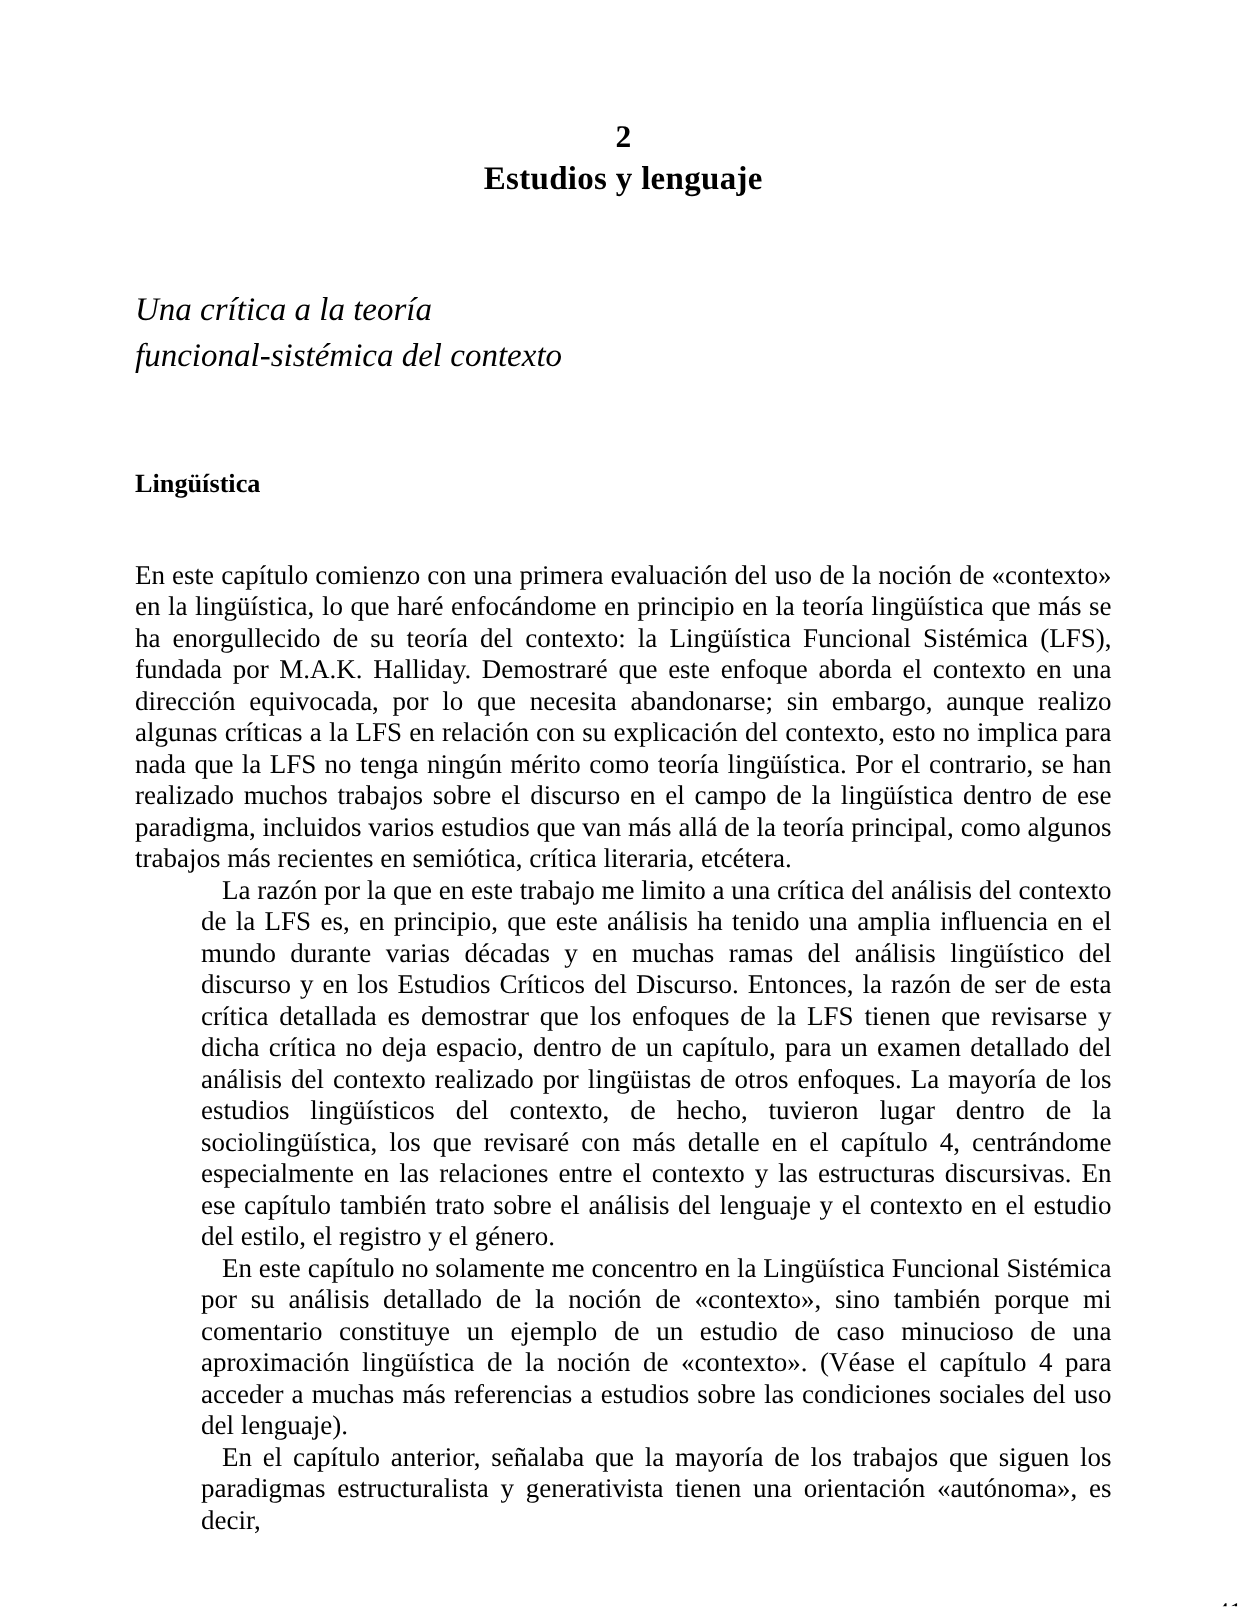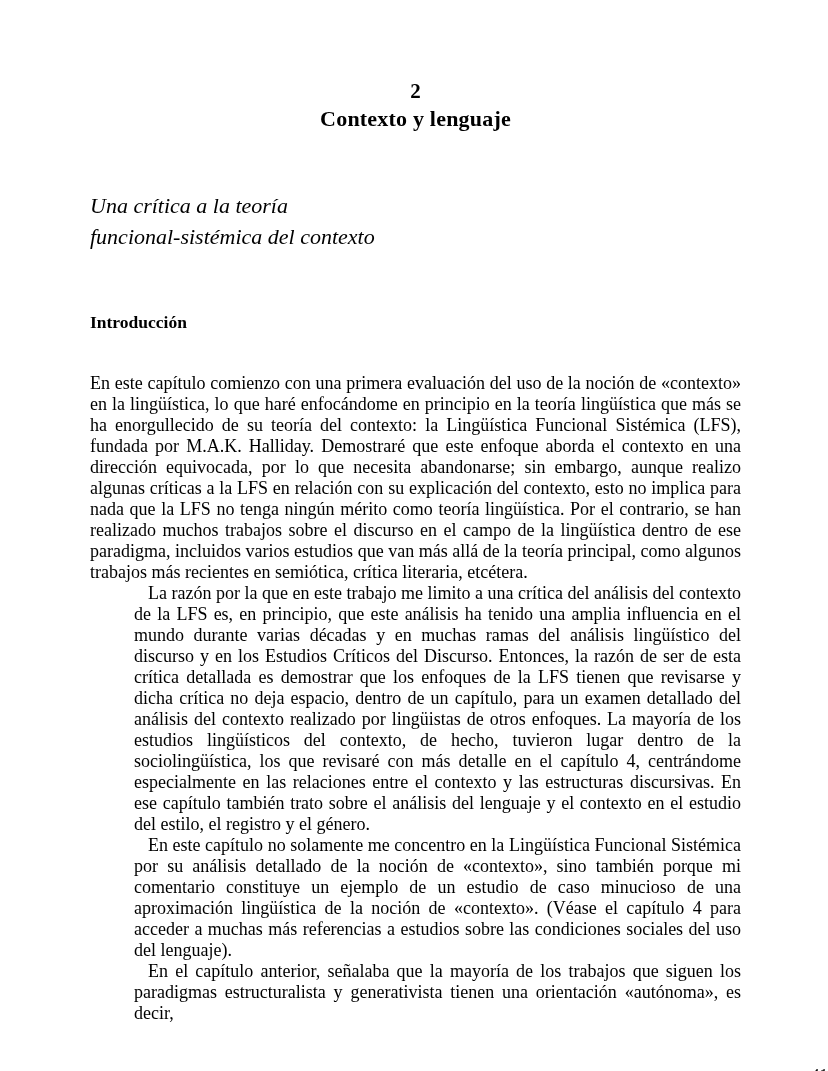--- a/index.html
+++ b/index.html
@@ -74,28 +74,28 @@
     }
   </style>
 </head>
 <body>
 
 <div class="page">
   <div class="content">
 
     <div class="chapter-number">2</div>
 
-    <div class="chapter-title">Contexto y lenguaje</div>
+    <div class="chapter-title">Estudios y lenguaje</div>
 
     <div class="subtitle">
       <div>Una crítica a la teoría</div>
       <div>funcional-sistémica del contexto</div>
     </div>
 
-    <div class="section-heading">Introducción</div>
+    <div class="section-heading">Lingüística</div>
 
     <div class="body-text">
       <p>En este capítulo comienzo con una primera evaluación del uso de la noción de «contexto» en la lingüística, lo que haré enfocándome en principio en la teoría lingüística que más se ha enorgullecido de su teoría del contexto: la Lingüística Funcional Sistémica (LFS), fundada por M.A.K. Halliday. Demostraré que este enfoque aborda el contexto en una dirección equivocada, por lo que necesita abandonarse; sin embargo, aunque realizo algunas críticas a la LFS en relación con su explicación del contexto, esto no implica para nada que la LFS no tenga ningún mérito como teoría lingüística. Por el contrario, se han realizado muchos trabajos sobre el discurso en el campo de la lingüística dentro de ese paradigma, incluidos varios estudios que van más allá de la teoría principal, como algunos trabajos más recientes en semiótica, crítica literaria, etcétera.</p>
       <p class="indent">La razón por la que en este trabajo me limito a una crítica del análisis del contexto de la LFS es, en principio, que este análisis ha tenido una amplia influencia en el mundo durante varias décadas y en muchas ramas del análisis lingüístico del discurso y en los Estudios Críticos del Discurso. Entonces, la razón de ser de esta crítica detallada es demostrar que los enfoques de la LFS tienen que revisarse y dicha crítica no deja espacio, dentro de un capítulo, para un examen detallado del análisis del contexto realizado por lingüistas de otros enfoques. La mayoría de los estudios lingüísticos del contexto, de hecho, tuvieron lugar dentro de la sociolingüística, los que revisaré con más detalle en el capítulo 4, centrándome especialmente en las relaciones entre el contexto y las estructuras discursivas. En ese capítulo también trato sobre el análisis del lenguaje y el contexto en el estudio del estilo, el registro y el género.</p>
       <p class="indent">En este capítulo no solamente me concentro en la Lingüística Funcional Sistémica por su análisis detallado de la noción de «contexto», sino también porque mi comentario constituye un ejemplo de un estudio de caso minucioso de una aproximación lingüística de la noción de «contexto». (Véase el capítulo 4 para acceder a muchas más referencias a estudios sobre las condiciones sociales del uso del lenguaje).</p>
       <p class="indent">En el capítulo anterior, señalaba que la mayoría de los trabajos que siguen los paradigmas estructuralista y generativista tienen una orientación «autónoma», es decir,</p>
     </div>
 
   </div>
 

